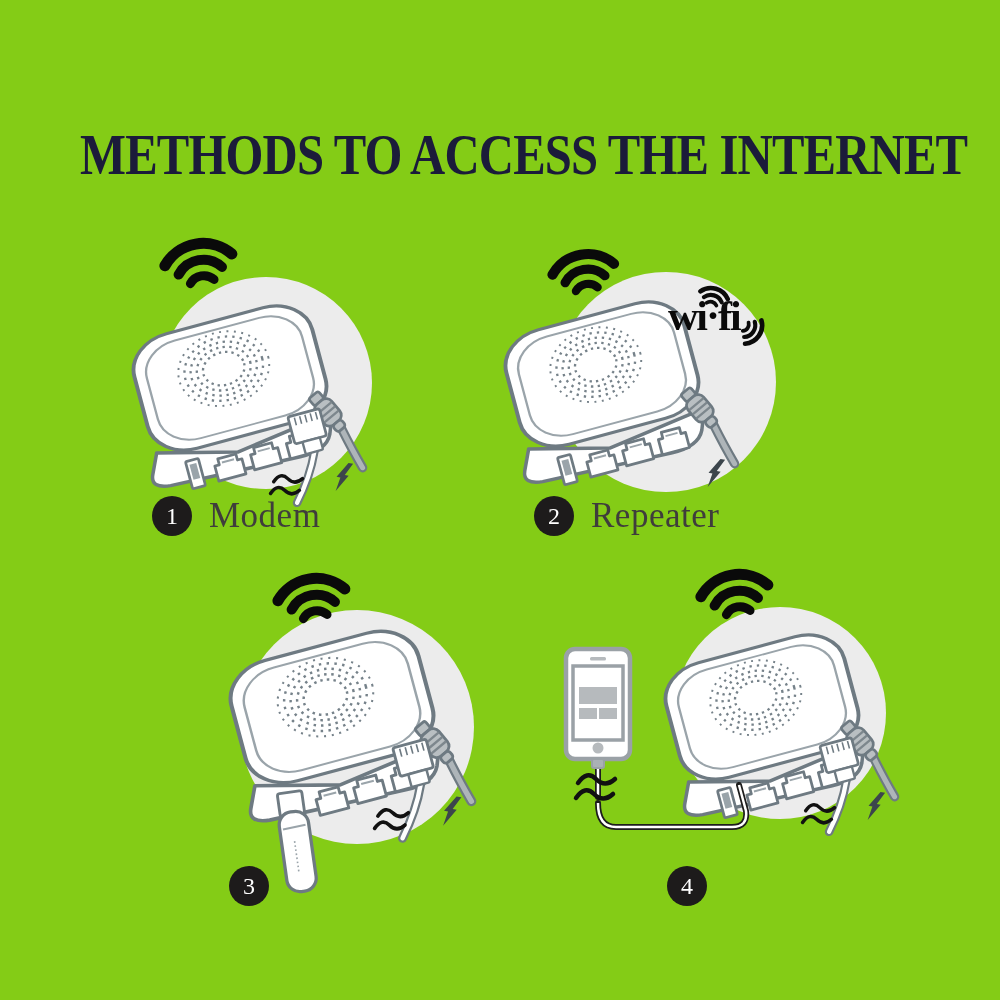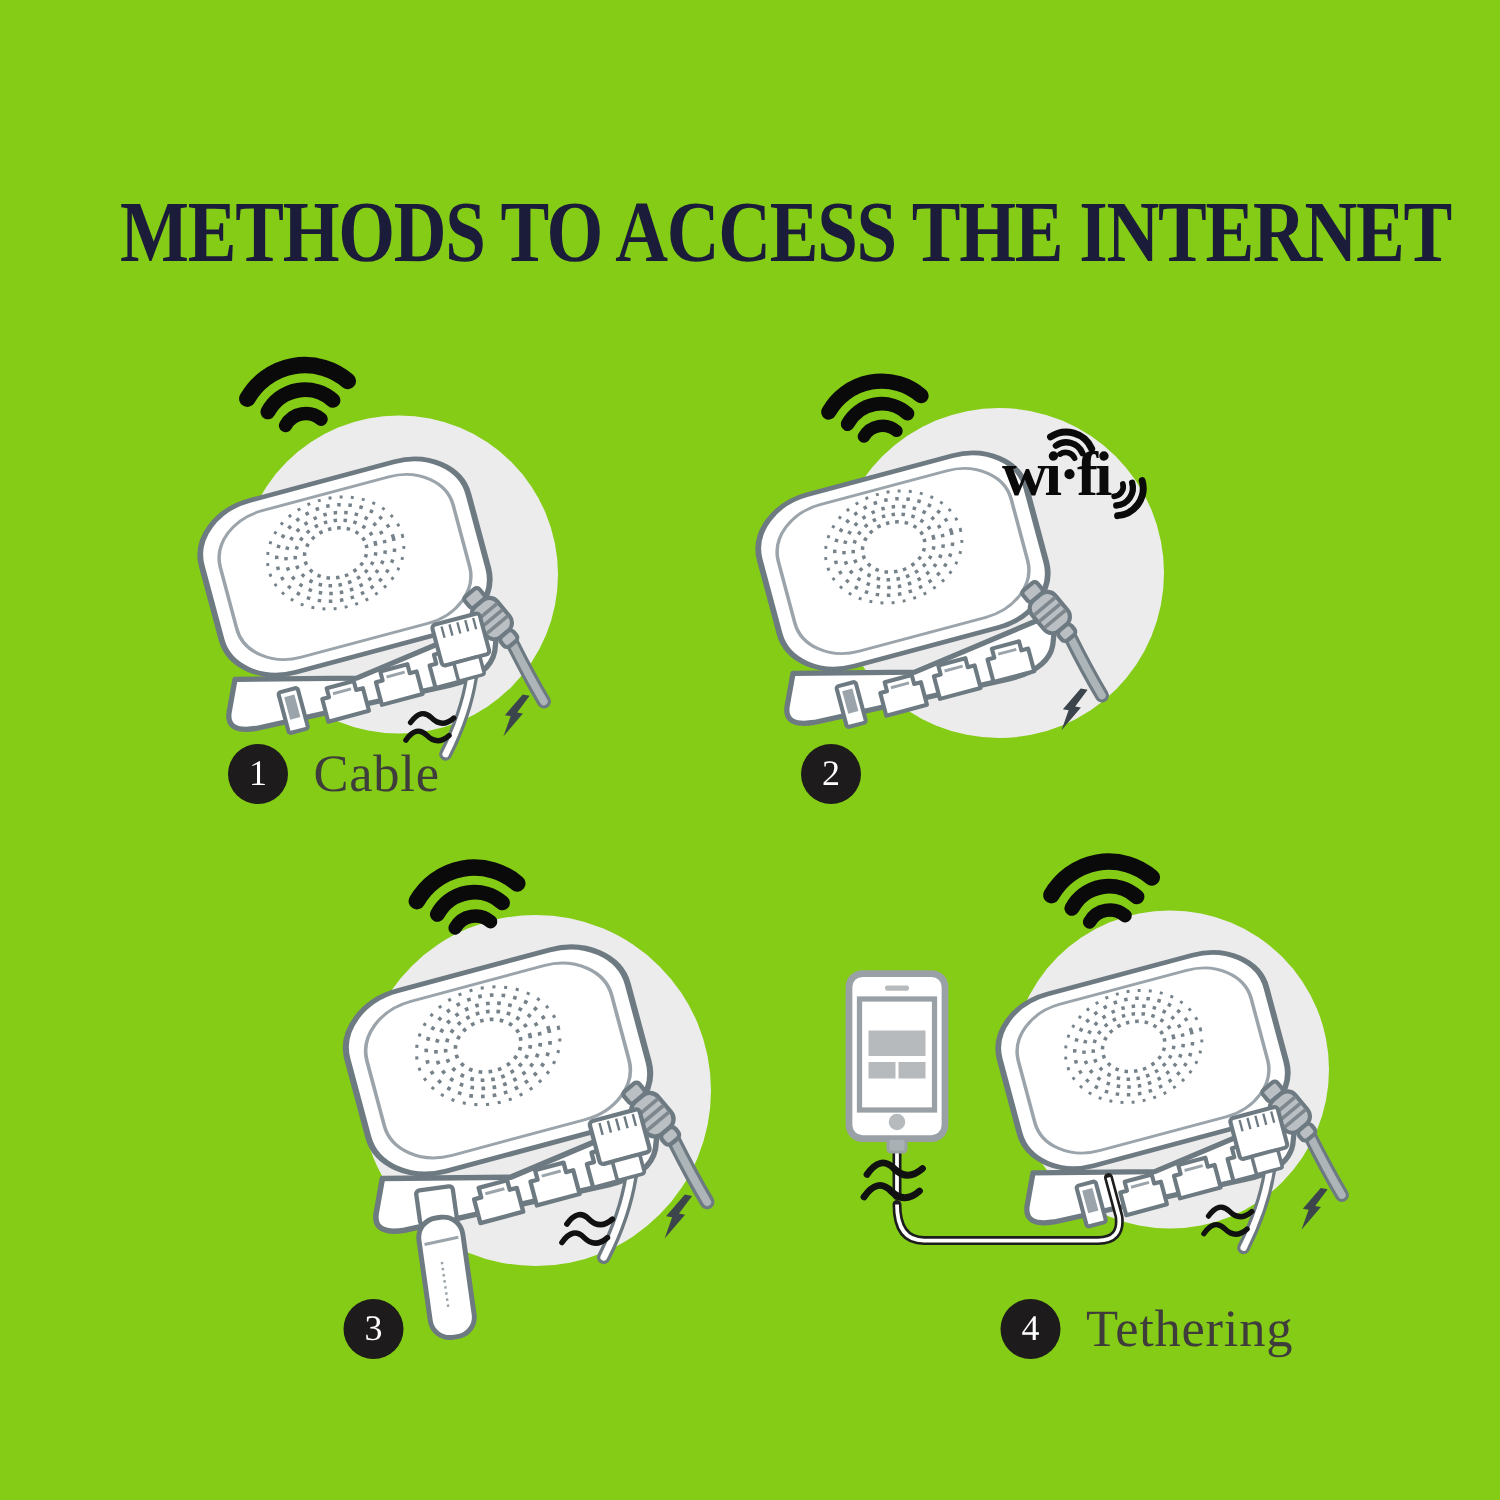--- a/index.html
+++ b/index.html
@@ -119,37 +119,38 @@
   <svg class="fig" style="left:50px;top:188px" width="420" height="330" viewBox="0 0 420 330">
     <circle cx="216" cy="195" r="106" fill="#ececec"></circle>
     <g transform="translate(180,190) scale(0.78)">
       <use href="#router"></use>
       <use href="#ethernet"></use>
     </g>
     <use href="#wifi" transform="translate(147,64) rotate(-10)"></use>
   </svg>
   <div class="caption" style="left:152px;top:496px">
     <span class="badge">1</span>
-    <span class="caption-text">Cable</span>
+    <span class="caption-text">Modem</span>
   </div>
 
   <svg class="fig" style="left:470px;top:188px" width="430" height="330" viewBox="0 0 430 330">
     <circle cx="196" cy="194" r="110" fill="#ececec"></circle>
     <g transform="translate(132,186) scale(0.78)">
       <use href="#router"></use>
     </g>
     <use href="#wifi" transform="translate(112,74) rotate(-10) scale(0.92)"></use>
     <g>
       <text x="198" y="142" font-size="42" font-weight="bold" fill="#0a0a0a" letter-spacing="-2">wi·fi</text>
       <use href="#wifi" transform="translate(245,104) rotate(16) scale(0.42)"></use>
       <use href="#wifi" transform="translate(286,146) rotate(125) scale(0.42)"></use>
     </g>
   </svg>
   <div class="caption" style="left:534px;top:496px">
     <span class="badge">2</span>
+    <span class="caption-text">Repeater</span>
   </div>
 
   <svg class="fig" style="left:145px;top:555px" width="430" height="350" viewBox="0 0 430 350">
     <circle cx="212" cy="172" r="117" fill="#ececec"></circle>
     <g transform="translate(187,152) scale(0.82)">
       <use href="#router"></use>
       <use href="#ethernet"></use>
       <use href="#dongle"></use>
     </g>
     <use href="#wifi" transform="translate(165,32) rotate(-10)"></use>
@@ -170,16 +171,15 @@
       <path d="M 58 205 L 58 242 M 58 248 Q 58 272 76 272 L 192 272 Q 208 272 206 256 L 199 230" stroke="#ffffff" stroke-width="2.5" fill="none"></path>
       <g stroke="#111111" stroke-width="4.5" fill="none" stroke-linecap="round">
         <path d="M 38 228 q 9 -13 18 -4 q 9 9 19 0"></path>
         <path d="M 36 243 q 9 -13 18 -4 q 9 9 19 0"></path>
       </g>
     </g>
     <use href="#phone" transform="translate(26,94)"></use>
   </svg>
   <div class="caption" style="left:667px;top:866px">
     <span class="badge">4</span>
-    <span class="caption-text">Tethering</span>
   </div>
 
 </div>
 
 </body></html>

